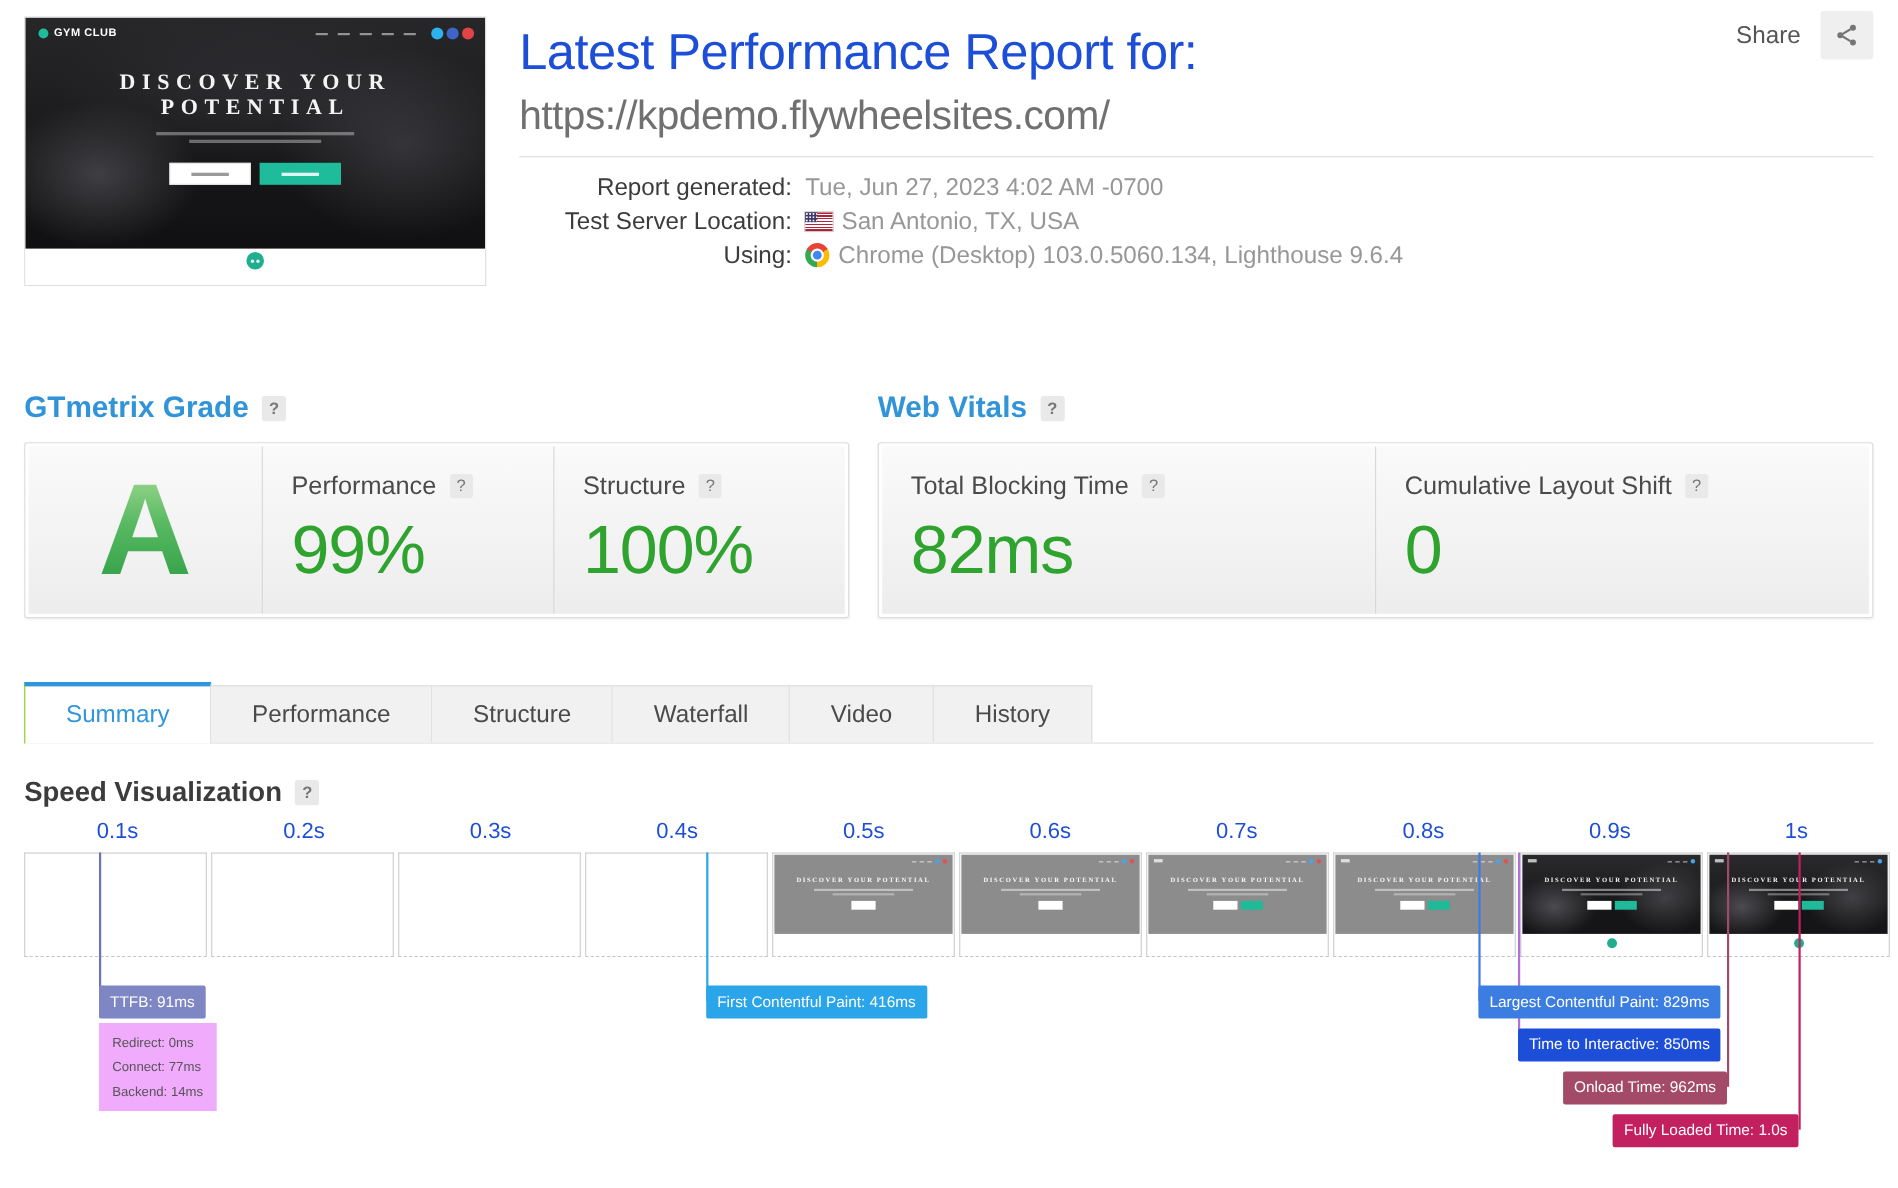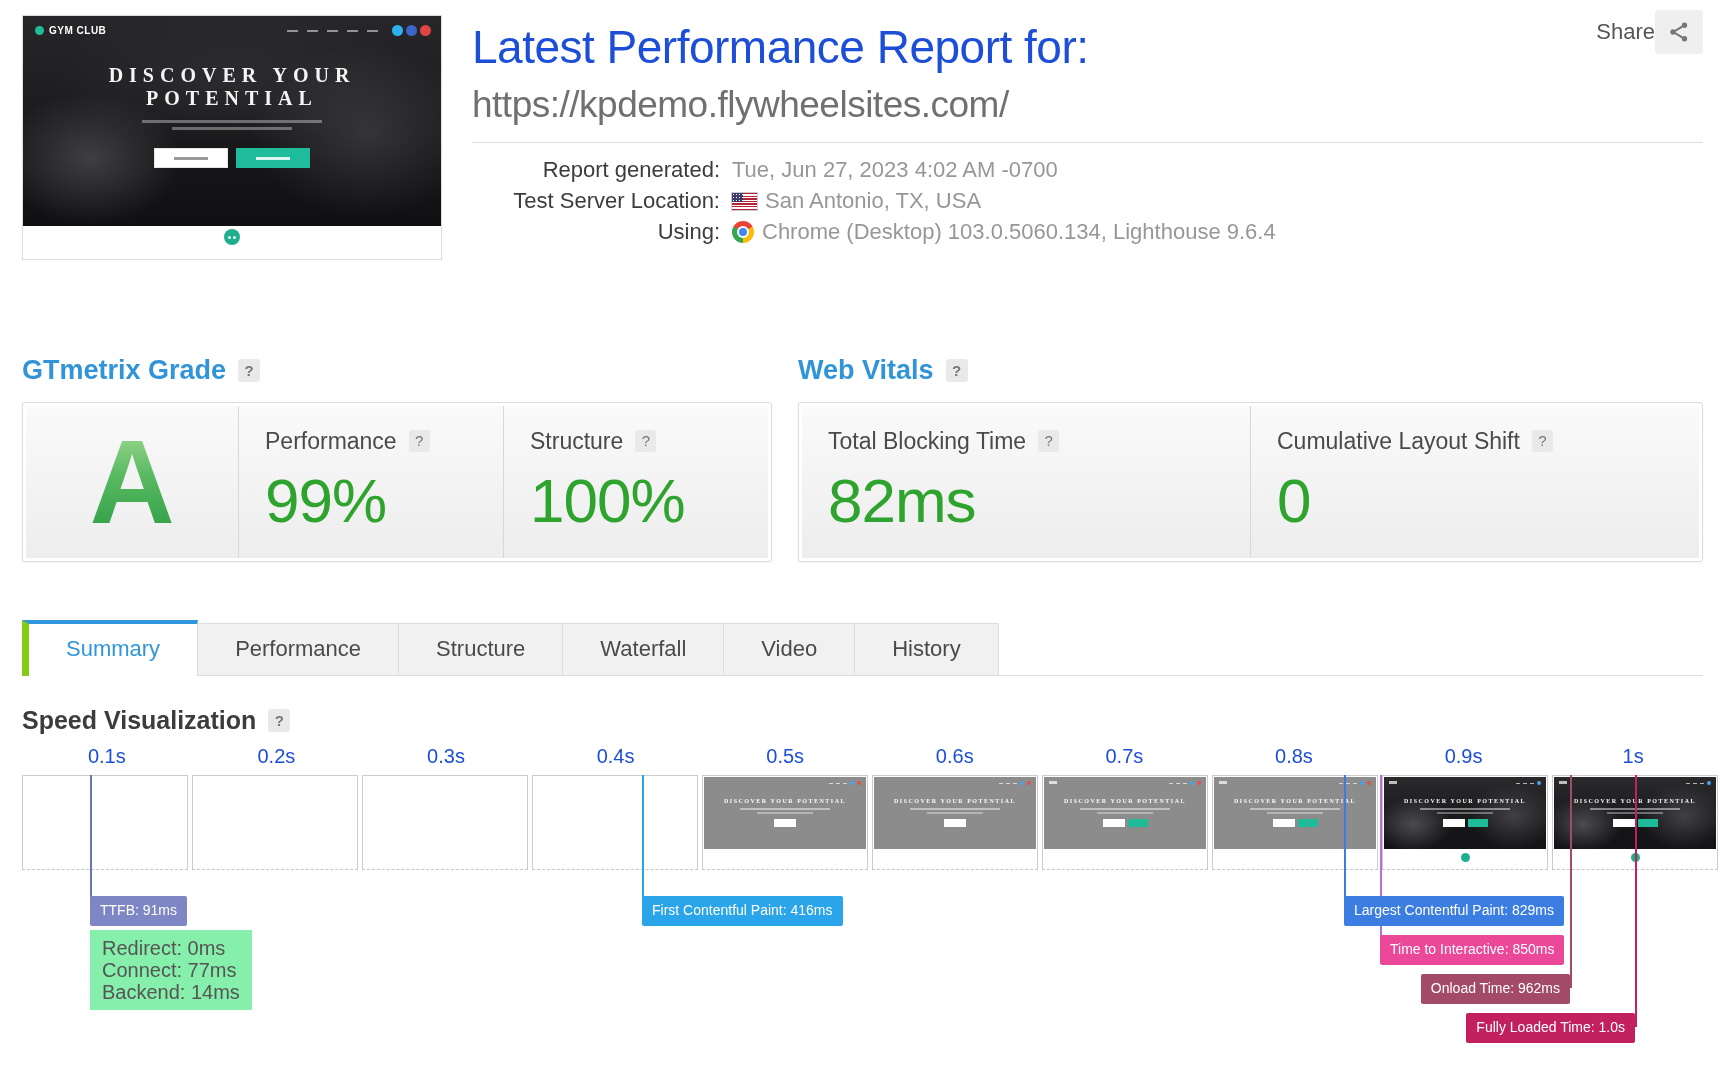--- a/index.html
+++ b/index.html
@@ -35,21 +35,21 @@
   .hero-btns { display:flex; gap:8px; justify-content:center; margin-top:18px; }
   .t-btn { width:74px; height:20px; display:flex; align-items:center; justify-content:center; }
   .t-btn i { width:34px; height:3px; }
   .t-btn-outline { background:#fff; border:1px solid #e5e5e5; } .t-btn-outline i { background:#9a9a9a; }
   .t-btn-teal { background:#1fbc9c; } .t-btn-teal i { background:rgba(255,255,255,.85); }
   .thumb-footer { height:33px; background:#fff; display:flex; justify-content:center; }
   .teal-circle { width:16px; height:16px; margin-top:3px; border-radius:50%; background:#1fae8e;
     display:flex; align-items:center; justify-content:center; gap:2px; }
   .teal-circle i { width:3px; height:3px; border-radius:50%; background:rgba(255,255,255,.9); }
 
-  .share-area { position:absolute; top:10px; right:0; display:flex; align-items:center; gap:0; }
+  .share-area { position:absolute; top:10px; right:0; display:flex; align-items:center; gap:18px; }
   .share-label { font-size:22px; color:#555; }
   .share-btn { width:48px; height:44px; border:none; background:#efefef; border-radius:3px;
     display:flex; align-items:center; justify-content:center; cursor:pointer; }
 
   .report-header { margin-left:450px; padding-top:5px; }
   .report-title { font-size:46px; font-weight:400; color:#1d4ed8; letter-spacing:-.5px; }
   .report-url { font-size:37px; color:#707070; margin-top:10px; letter-spacing:-.5px; }
   .header-divider { border-bottom:1px solid #ddd; margin-top:16px; }
   .meta { margin-top:14px; display:grid; grid-template-columns:260px auto; row-gap:5px; }
   .meta-key { text-align:right; padding-right:12px; font-size:22px; color:#3c3c3c; }
@@ -89,21 +89,21 @@
       -webkit-background-clip:text; background-clip:text; color:transparent; } }
   .m-label { font-size:23px; color:#4a4a4a; white-space:nowrap; }
   .m-label .help { width:21px; height:22px; line-height:22px; }
   .m-value { font-size:62px; color:#2ea32e; margin-top:10px; letter-spacing:-1px; }
 
   
   .tabs { display:flex; align-items:flex-end; border-bottom:1px solid #ddd; margin-top:58px; }
   .tab { font-size:22px; padding:0 37px; height:52px; line-height:50px; cursor:pointer;
     background:#f1f1f1; border-top:1px solid #ddd; border-right:1px solid #ddd; color:#4a4a4a; }
   .tab.active { background:#fff; color:#2f96dc; border-top:4px solid #2f96dc;
-    border-left:7px solid #84cc16; height:56px; line-height:49px; margin-bottom:-1px; }
+    border-left:1px solid #84cc16; height:56px; line-height:49px; margin-bottom:-1px; }
 
   
   .sv-heading { font-size:25px; font-weight:700; color:#3c3c3c; margin-top:30px; }
   .timeline { position:relative; margin-top:10px; width:1696px; height:305px; }
   .ticks { display:flex; height:30px; }
   .tick { width:170px; text-align:center; font-size:20px; color:#1d4ed8; }
   .frames { display:flex; gap:4px; height:95px; }
   .frame { width:166px; background:#fff; border:1px solid #ccc; border-bottom:1px dashed #c6c6c6; }
   .shot { height:72px; margin:1px; position:relative; overflow:hidden; }
   .shot.gray { background:#8c8c8c; }
@@ -121,34 +121,34 @@
   .shot-sub { width:56%; height:2px; background:rgba(255,255,255,.45); margin:4px auto 0; }
   .shot-sub2 { width:34%; height:2px; background:rgba(255,255,255,.35); margin:2px auto 0; }
   .shot-btns { display:flex; gap:3px; justify-content:center; margin-top:5px; }
   .shot-btns i.bw { width:22px; height:8px; background:#fff; }
   .shot-btns i.bt { width:20px; height:8px; background:#1fba97; }
   .frame-dot { width:9px; height:9px; border-radius:50%; background:#1fae8e; margin:4px auto 0; }
 
   .marker-line { position:absolute; width:2px; top:30px; z-index:1; }
   .marker-label { position:absolute; z-index:2; color:#fff; font-size:14px; line-height:19px;
     padding:5px 10px 6px; border-radius:2px; white-space:nowrap; }
-  .ttfb-details { position:absolute; z-index:2; background:#86efac; color:#555; font-size:20px;
+  .ttfb-details { position:absolute; z-index:2; background:#f0abfc; color:#555; font-size:12px;
     line-height:22px; padding:7px 12px; white-space:nowrap; }
 
   .line-ttfb   { left:68px;   height:135px; background:#6a74ba; }
   .line-fcp    { left:620px;  height:135px; background:#2aa5e9; }
   .line-lcp    { left:1322px; height:135px; background:#3c7de1; }
   .line-tti    { left:1358px; height:174px; background:#b56fd8; }
   .line-onload { left:1548px; height:213px; background:#a34a68; }
   .line-fully  { left:1613px; height:252px; background:#c2205f; }
 
   .label-ttfb   { left:68px;  top:151px; background:#7e86c3; }
   .label-fcp    { left:620px; top:151px; background:#2aa5e9; }
   .label-lcp    { left:1322px; top:151px; background:#3c7de1; }
-  .label-tti    { left:1358px; top:190px; background:#ec4899; }
+  .label-tti    { left:1358px; top:190px; background:#1d4ed8; }
   .label-onload { right:148px; top:229px; background:#a34a68;text-align:right; }
   .label-fully  { right:83px;  top:268px; background:#c2205f; }
   .ttfb-details { left:68px; top:185px; }
 </style>
 </head>
 <body>
 
 <div class="page">
 
   <div class="top">

